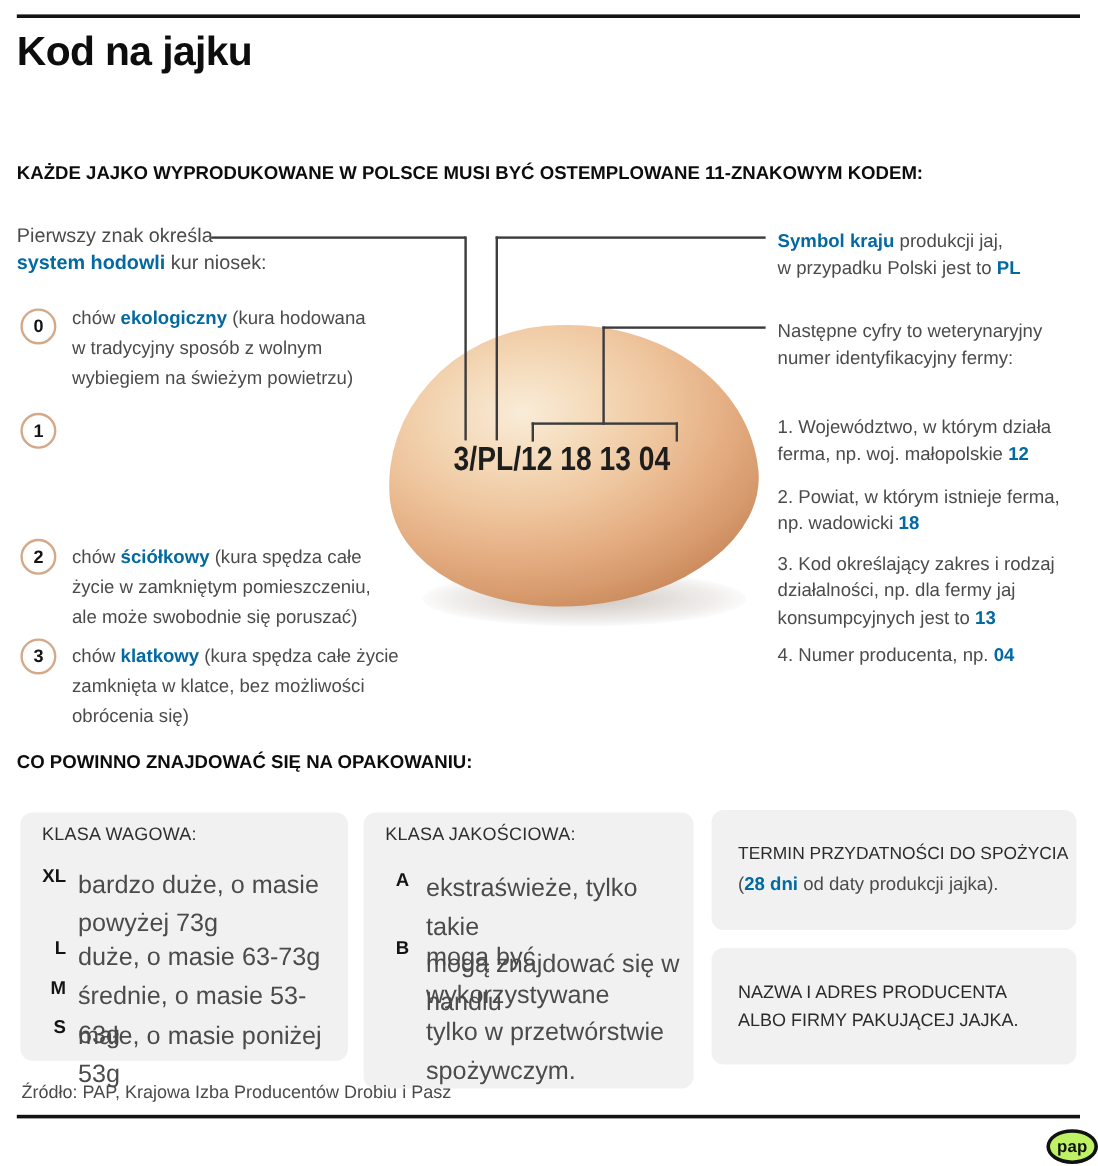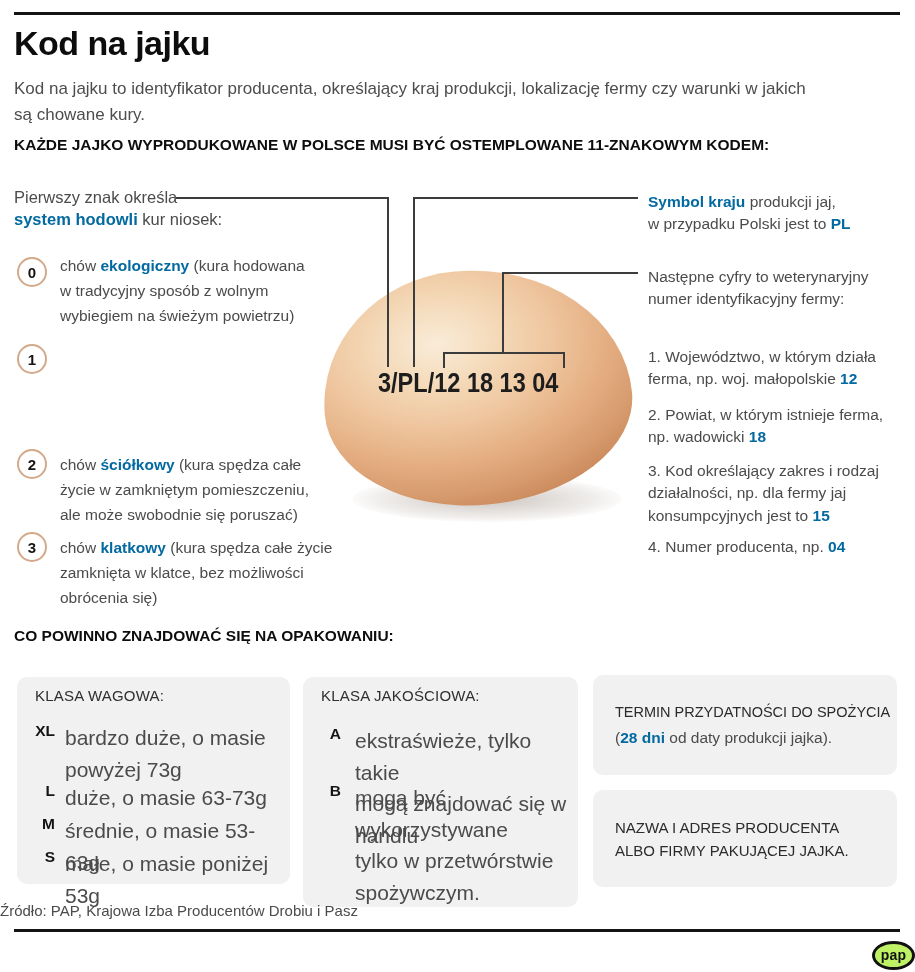--- a/index.html
+++ b/index.html
@@ -106,43 +106,41 @@
     position: absolute; left: 22px; top: 54px;
     font-size: 15.5px; color: #4b4b4b;
   }
   .prod {
     position: absolute; left: 22px; top: 27px;
     font-size: 15px; line-height: 1.5; color: #2b2b2b; white-space: pre-line;
   }
 
   
   #source-text {
-    position: absolute; left: 0; top: 902px;
+    position: absolute; left: 18px; top: 902px;
     font-size: 15px; color: #4b4b4b;
   }
   #pap-logo {
     position: absolute; left: 872px; top: 941px; width: 37px; height: 23px;
     background: #bef264; border: 3px solid #111; border-radius: 50%;
     display: flex; align-items: center; justify-content: center;
   }
   #pap-logo span {
     font-size: 14px; font-weight: bold; color: #111; line-height: 1;
     letter-spacing: 0.2px; margin-top: -1px;
   }
 </style>
 </head>
 <body>
 
 <div id="canvas">
 
   <div id="rule-top" class="rule"></div>
 
   <h1 id="page-title">Kod na jajku</h1>
-  <p id="intro-text">Kod na jajku to identyfikator producenta, określający kraj produkcji, lokalizację fermy czy warunki w jakich
-są chowane kury.</p>
   <div id="code-statement" class="caps-heading">KAŻDE JAJKO WYPRODUKOWANE W POLSCE MUSI BYĆ OSTEMPLOWANE 11-ZNAKOWYM KODEM:</div>
 
   <div id="first-char-label"><span>Pierwszy znak określa
 </span><span class="b">system hodowli</span><span> kur niosek:</span></div>
 
   <div class="num-circle" style="top:257px">
       <span>0</span>
     </div>
   <div class="sys-item" style="top:254px"><span>chów </span><span class="b">ekologiczny</span><span> (kura hodowana
 w tradycyjny sposób z wolnym
@@ -186,21 +184,21 @@
 
   <div class="rc" style="top:266px">Następne cyfry to weterynaryjny
 numer identyfikacyjny fermy:</div>
 
   <div class="rc" style="top:346px"><span>1. Województwo, w którym działa
 ferma, np. woj. małopolskie </span><span class="b">12</span></div>
   <div class="rc" style="top:404px"><span>2. Powiat, w którym istnieje ferma,
 np. wadowicki </span><span class="b">18</span></div>
   <div class="rc" style="top:460px"><span>3. Kod określający zakres i rodzaj
 działalności, np. dla fermy jaj
-konsumpcyjnych jest to </span><span class="b">15</span></div>
+konsumpcyjnych jest to </span><span class="b">13</span></div>
   <div class="rc" style="top:536px"><span>4. Numer producenta, np. </span><span class="b">04</span></div>
 
   <div id="packaging-heading" class="caps-heading">CO POWINNO ZNAJDOWAĆ SIĘ NA OPAKOWANIU:</div>
 
   <div id="box-weight" class="box">
     <div class="box-title">KLASA WAGOWA:</div>
     <div class="class-row" style="top:45px">
         <span class="code">XL</span>
         <span class="desc">bardzo duże, o masie
 powyżej 73g</span>

